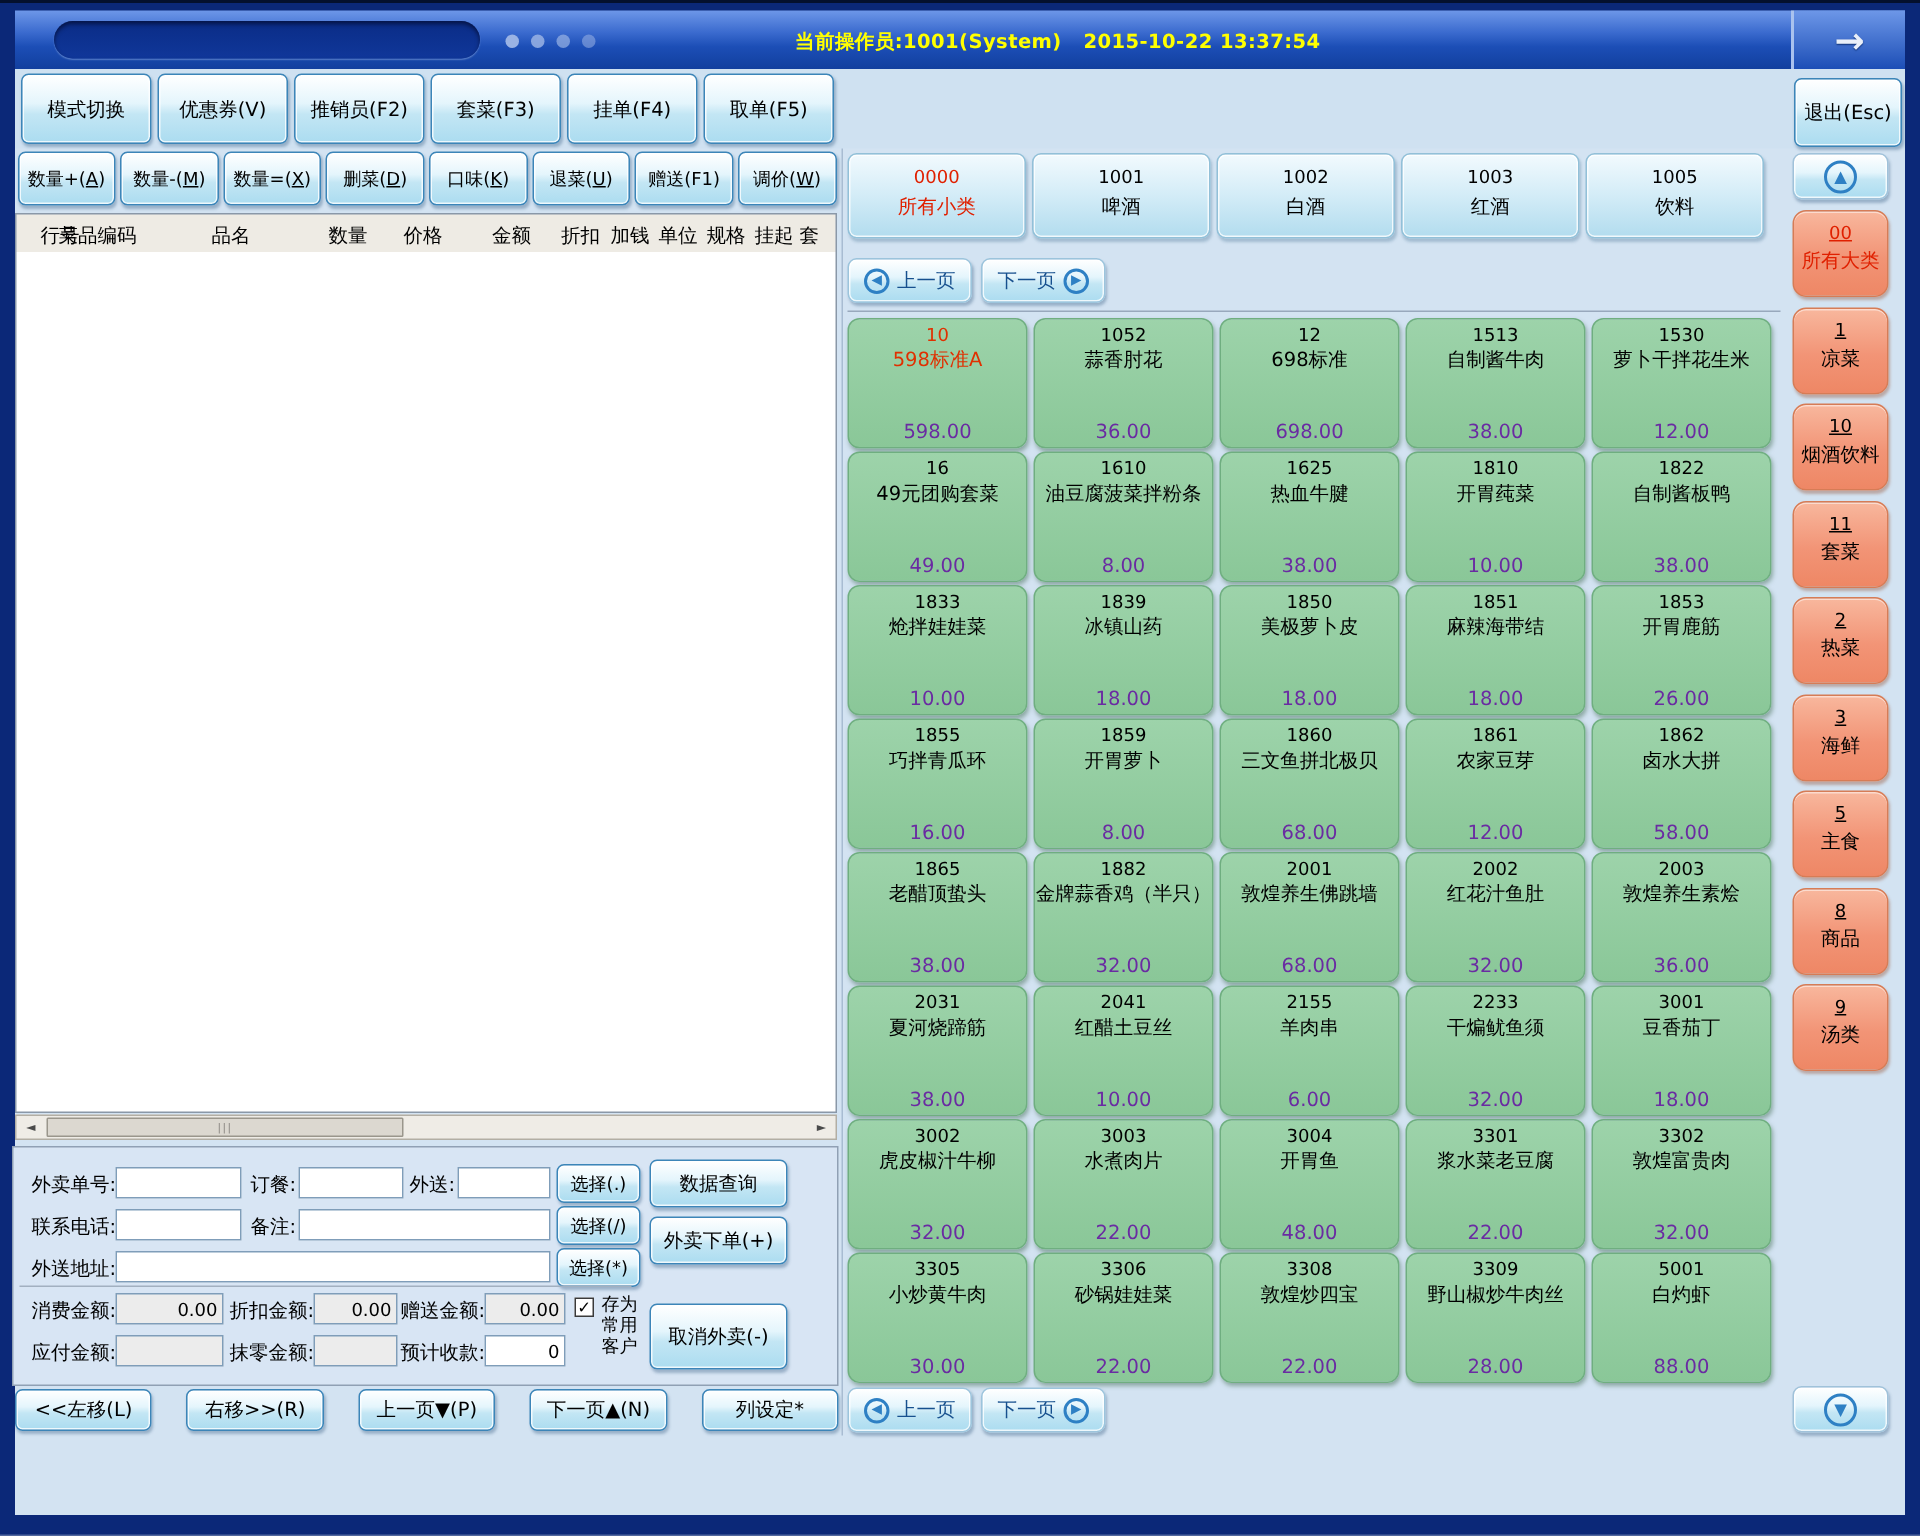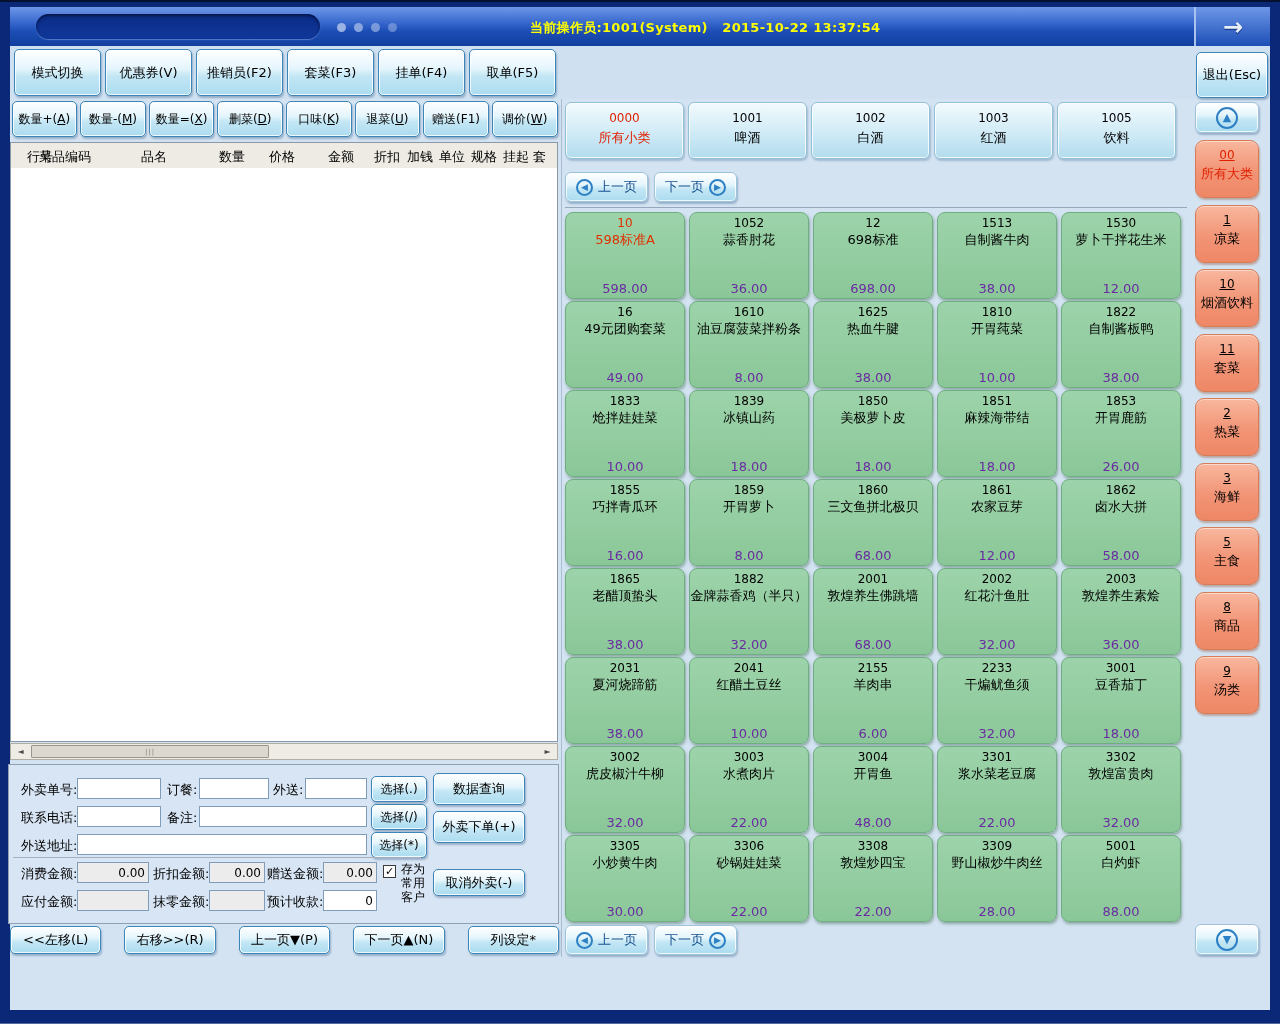--- a/index.html
+++ b/index.html
@@ -224,21 +224,21 @@
     <span class="flabel" style="left:12px;top:100px">消费金额:</span>
     <input class="fin ro" style="left: 68px; top: 97px; width: 72px;" readonly="" value="0.00">
     <span class="flabel" style="left:144px;top:100px">折扣金额:</span>
     <input class="fin ro" style="left: 200px; top: 97px; width: 56px;" readonly="" value="0.00">
     <span class="flabel" style="left:258px;top:100px">赠送金额:</span>
     <input class="fin ro" style="left: 314px; top: 97px; width: 54px;" readonly="" value="0.00">
     <div class="cbx" id="cbx" style="left:374px;top:100px">✓</div>
     <span class="cbx-line" style="left:392px;top:97px">存为</span>
     <span class="cbx-line" style="left:392px;top:111px">常用</span>
     <span class="cbx-line" style="left:392px;top:125px">客户</span>
-    <div class="fbtn big" style="left:424px;top:104px;width:92px;height:27px">取消外卖(-)</div>
+    <div class="fbtn big" style="left:424px;top:104px;width:92px;height:44px">取消外卖(-)</div>
 
     <span class="flabel" style="left:12px;top:128px">应付金额:</span>
     <input class="fin ro" style="left: 68px; top: 125px; width: 72px;" readonly="" value="">
     <span class="flabel" style="left:144px;top:128px">抹零金额:</span>
     <input class="fin ro" style="left: 200px; top: 125px; width: 56px;" readonly="" value="">
     <span class="flabel" style="left:258px;top:128px">预计收款:</span>
     <input class="fin num" style="left: 314px; top: 125px; width: 54px;" value="0">
   </div>
 
   <div class="bottom-btns" id="bbtns">

